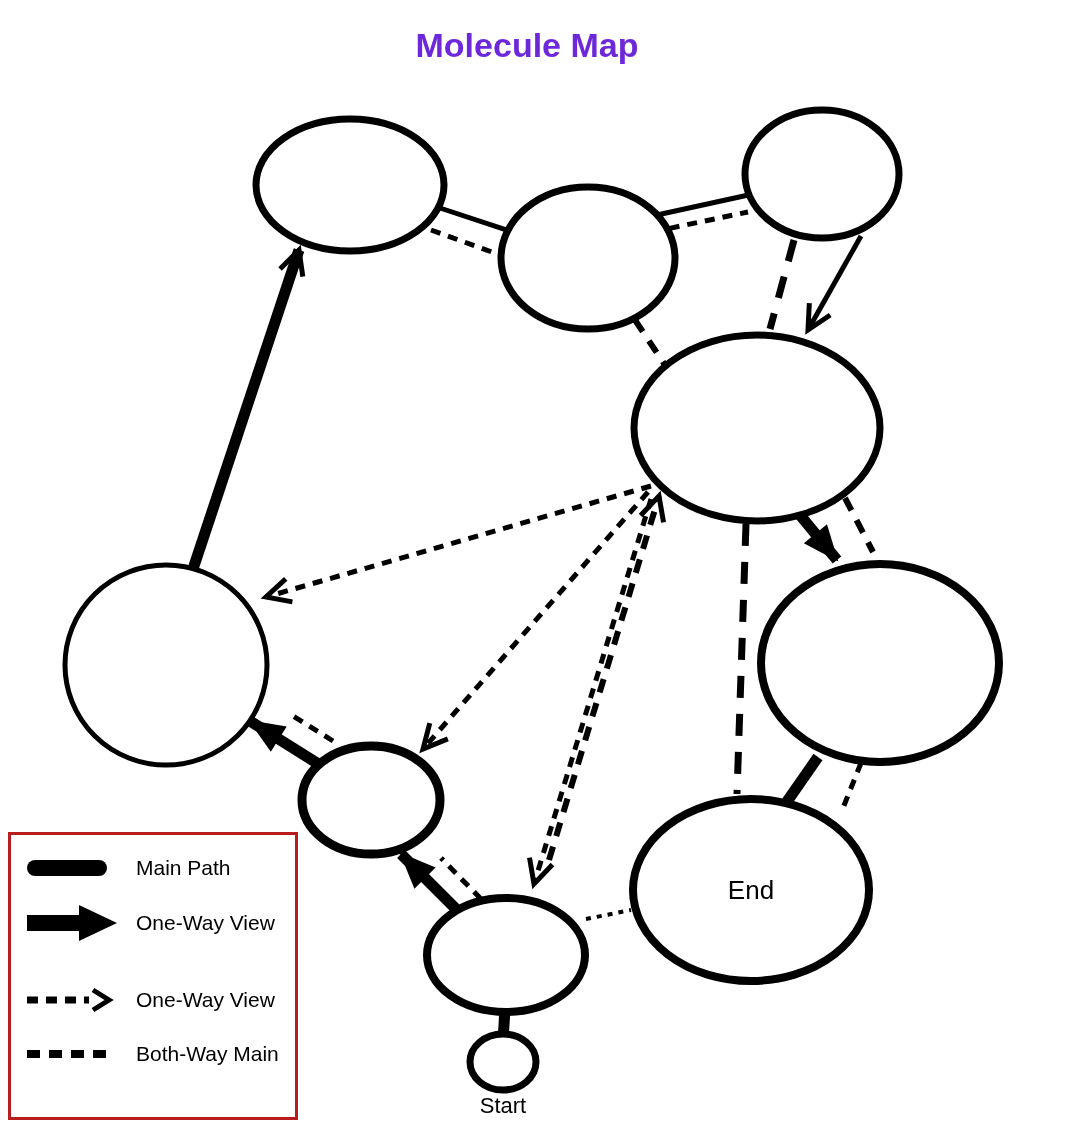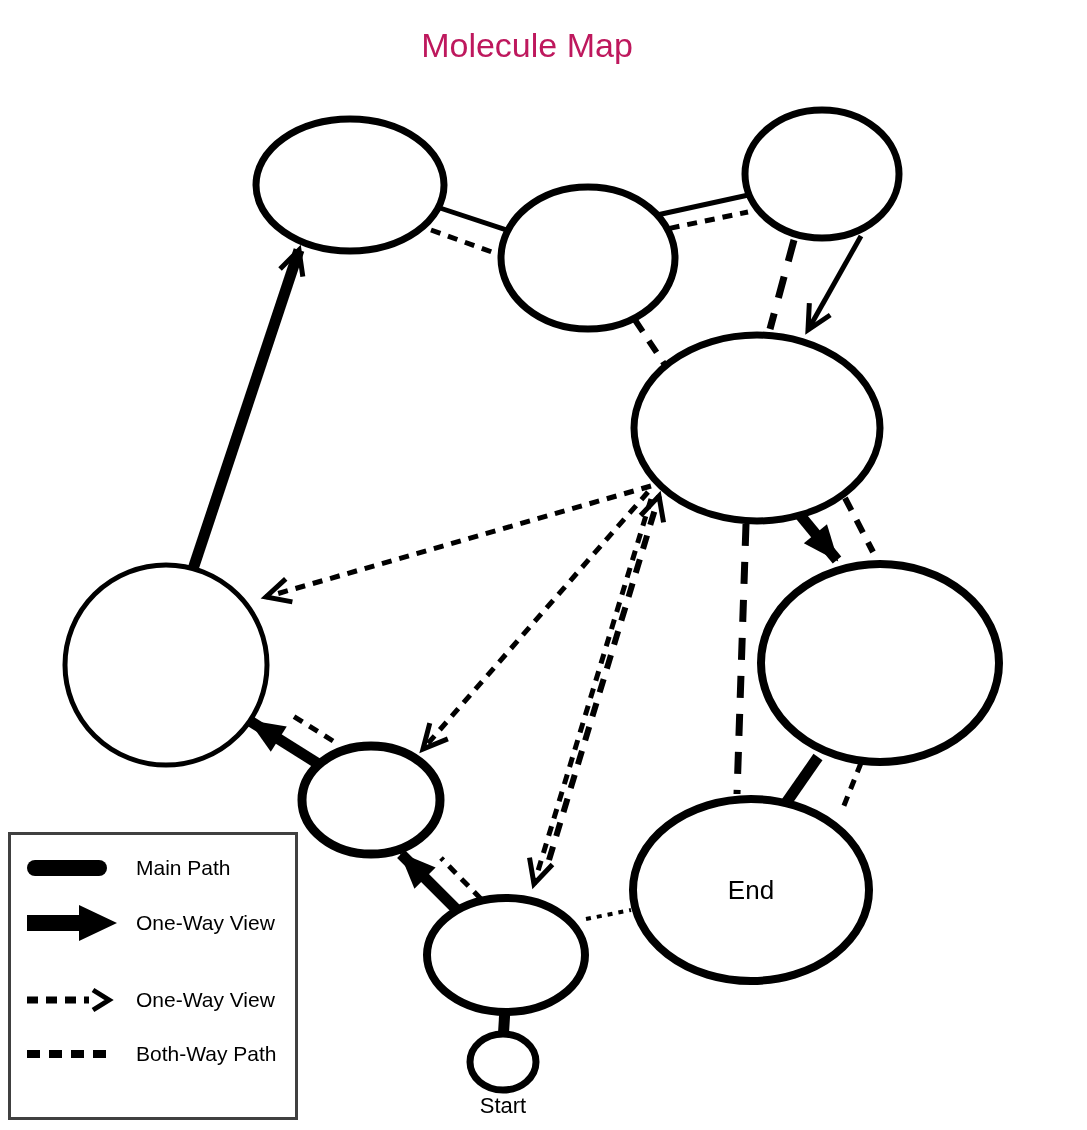--- a/index.html
+++ b/index.html
@@ -15,41 +15,41 @@
     background: #ffffff;
     overflow: hidden;
   }
   .title {
     position: absolute;
     top: 26px;
     left: 527px;
     transform: translateX(-50%);
     margin: 0;
     font-size: 34px;
-    font-weight: 400;
-    color: #be185d;
+    font-weight: 700;
+    color: #6d28d9;
     white-space: nowrap;
   }
   .diagram {
     position: absolute;
     top: 0;
     left: 0;
   }
   .node-label {
     fill: #000000;
     text-anchor: middle;
     font-family: "Liberation Sans", sans-serif;
   }
   .legend {
     position: absolute;
     left: 8px;
     top: 832px;
     width: 290px;
     height: 288px;
-    border: 3px solid #404040;
+    border: 3px solid #b91c1c;
     background: #ffffff;
     box-sizing: border-box;
   }
   .lrow {
     position: absolute;
     left: 12px;
     right: 6px;
     display: flex;
     align-items: center;
   }
@@ -139,17 +139,17 @@
         <line x1="4" y1="17" x2="66" y2="17" stroke="#000000" stroke-width="7" stroke-dasharray="11 8"></line>
         <path d="M70,7 L86,17 L70,27" fill="none" stroke="#000000" stroke-width="5"></path>
       </svg>
       <span class="llabel">One-Way View</span>
     </div>
 
     <div class="lrow" style="top:202px">
       <svg class="sw" width="100" height="34">
         <line x1="4" y1="17" x2="84" y2="17" stroke="#000000" stroke-width="8" stroke-dasharray="13 9"></line>
       </svg>
-      <span class="llabel">Both-Way Path</span>
+      <span class="llabel">Both-Way Main</span>
     </div>
 
   </div>
 </div>
 
 </body></html>

